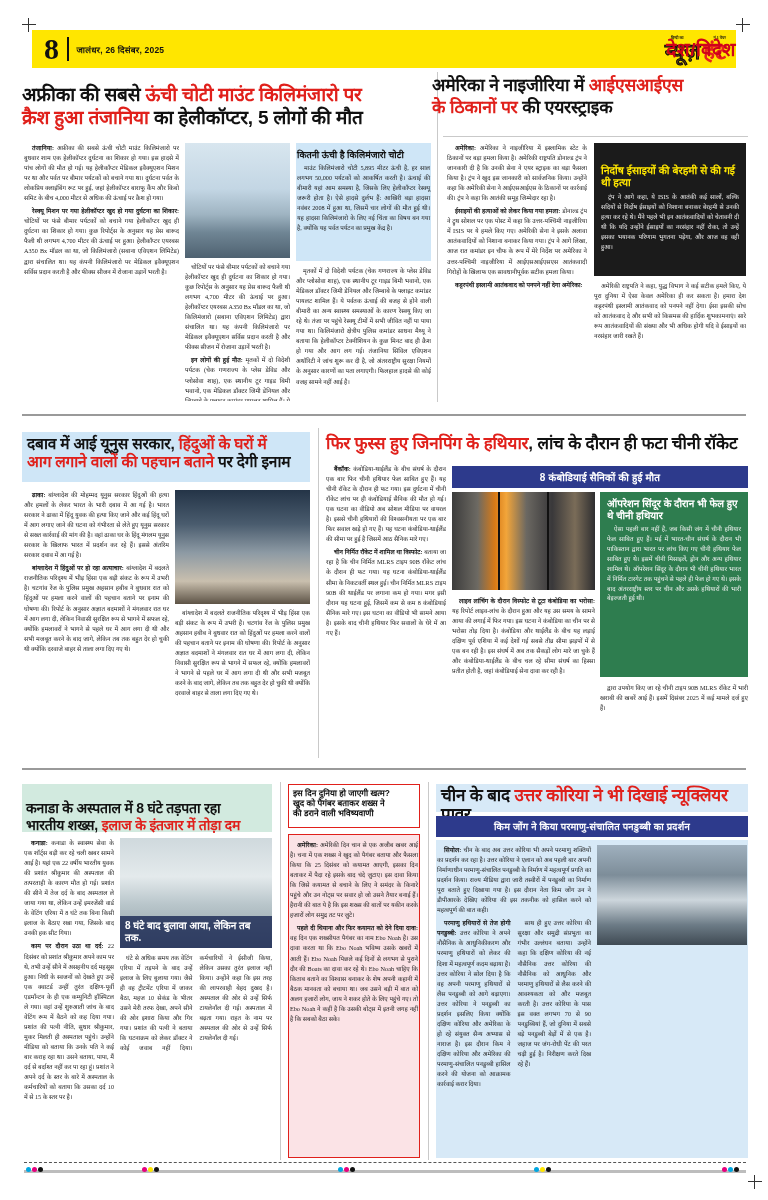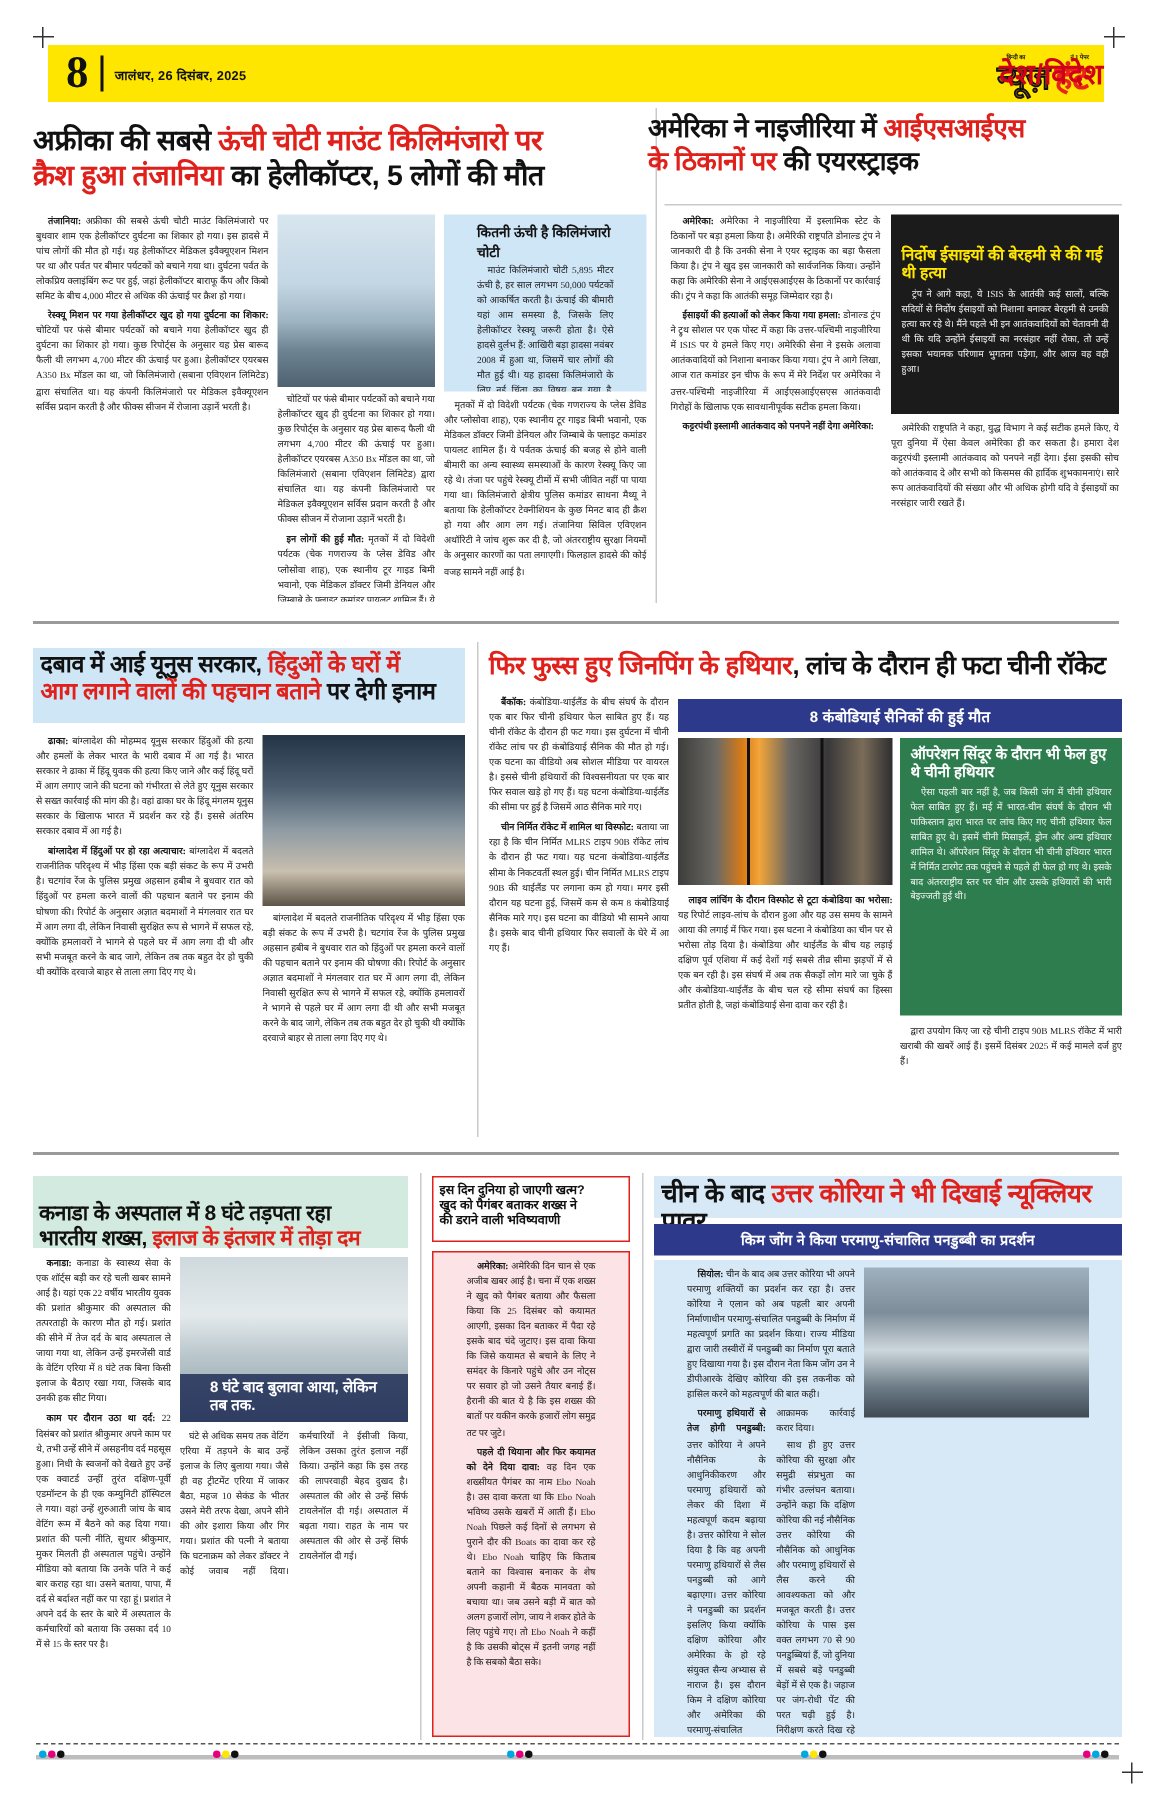--- a/index.html
+++ b/index.html
@@ -62,21 +62,21 @@
   .hrule { position:absolute; height:1px; background:#c9c9c9; }
   .thick { background:#9a9a9a; height:1.6px; }
 
   
   .box-red { border:1.2px solid #e0201b; }
   .shade-lblue { background:#d7e9f7; }
   .shade-mint { background:#d2eadf; }
   .shade-pink { background:#fbe3e6; }
   .shade-sky { background:#cfe6f7; }
 
-  .tint-box { padding:5px 22px; }
+  .tint-box { padding:5px 1px; }
   .box-black { background:#1b1b1b; color:#fff; padding:6px 7px; }
   .box-black h4 { font-family:"Liberation Sans", sans-serif; font-weight:bold; font-size:10.5px;
                   color:#ffe600; line-height:1.14; margin-bottom:3px;margin-top:16px; }
   .box-black p { font-family:"Liberation Serif", serif; font-size:6.2px; line-height:1.6;
                  color:#f2f2f2; text-align:justify; }
 
   .box-grn { background:#2e7d4f; color:#fff; padding:6px 7px; }
   .box-grn h4 { font-family:"Liberation Sans", sans-serif; font-weight:bold; font-size:10px;
                 color:#ffffff; line-height:1.15; margin-bottom:3px; }
   .box-grn p { font-family:"Liberation Serif", serif; font-size:6.2px; line-height:1.6;
@@ -84,21 +84,21 @@
 
   .bar-blue {
     background:#2d3a8c; color:#fff; text-align:center;
     font-family:"Liberation Sans", sans-serif; font-weight:bold; font-size:10px;
     padding:4px 6px; letter-spacing:.2px;
   }
   .cap-overlay {
     position:absolute; left:0; right:0; bottom:0;
     background:rgba(20,35,80,.78); color:#fff;
     font-family:"Liberation Sans", sans-serif; font-weight:bold; font-size:10px;
-    padding:4px 20px; line-height:1.18;
+    padding:4px 5px; line-height:1.18;
   }
   .subhead-in {
     font-family:"Liberation Sans", sans-serif; font-weight:bold; font-size:8.4px;
     color:#111; line-height:1.2;
   }
 
   
   .photo { position:relative; overflow:hidden; background:#b9c4cc; }
   .ph-kili { background:linear-gradient(#d8e6ef 0%,#c3d6e4 40%,#9fb4c2 62%,#6f8594 78%,#4e6170 100%); }
   .ph-yunus { background:linear-gradient(#243447 0%,#4a5c6e 30%,#8d9aa4 55%,#c9bfae 80%,#5d5346 100%); }

